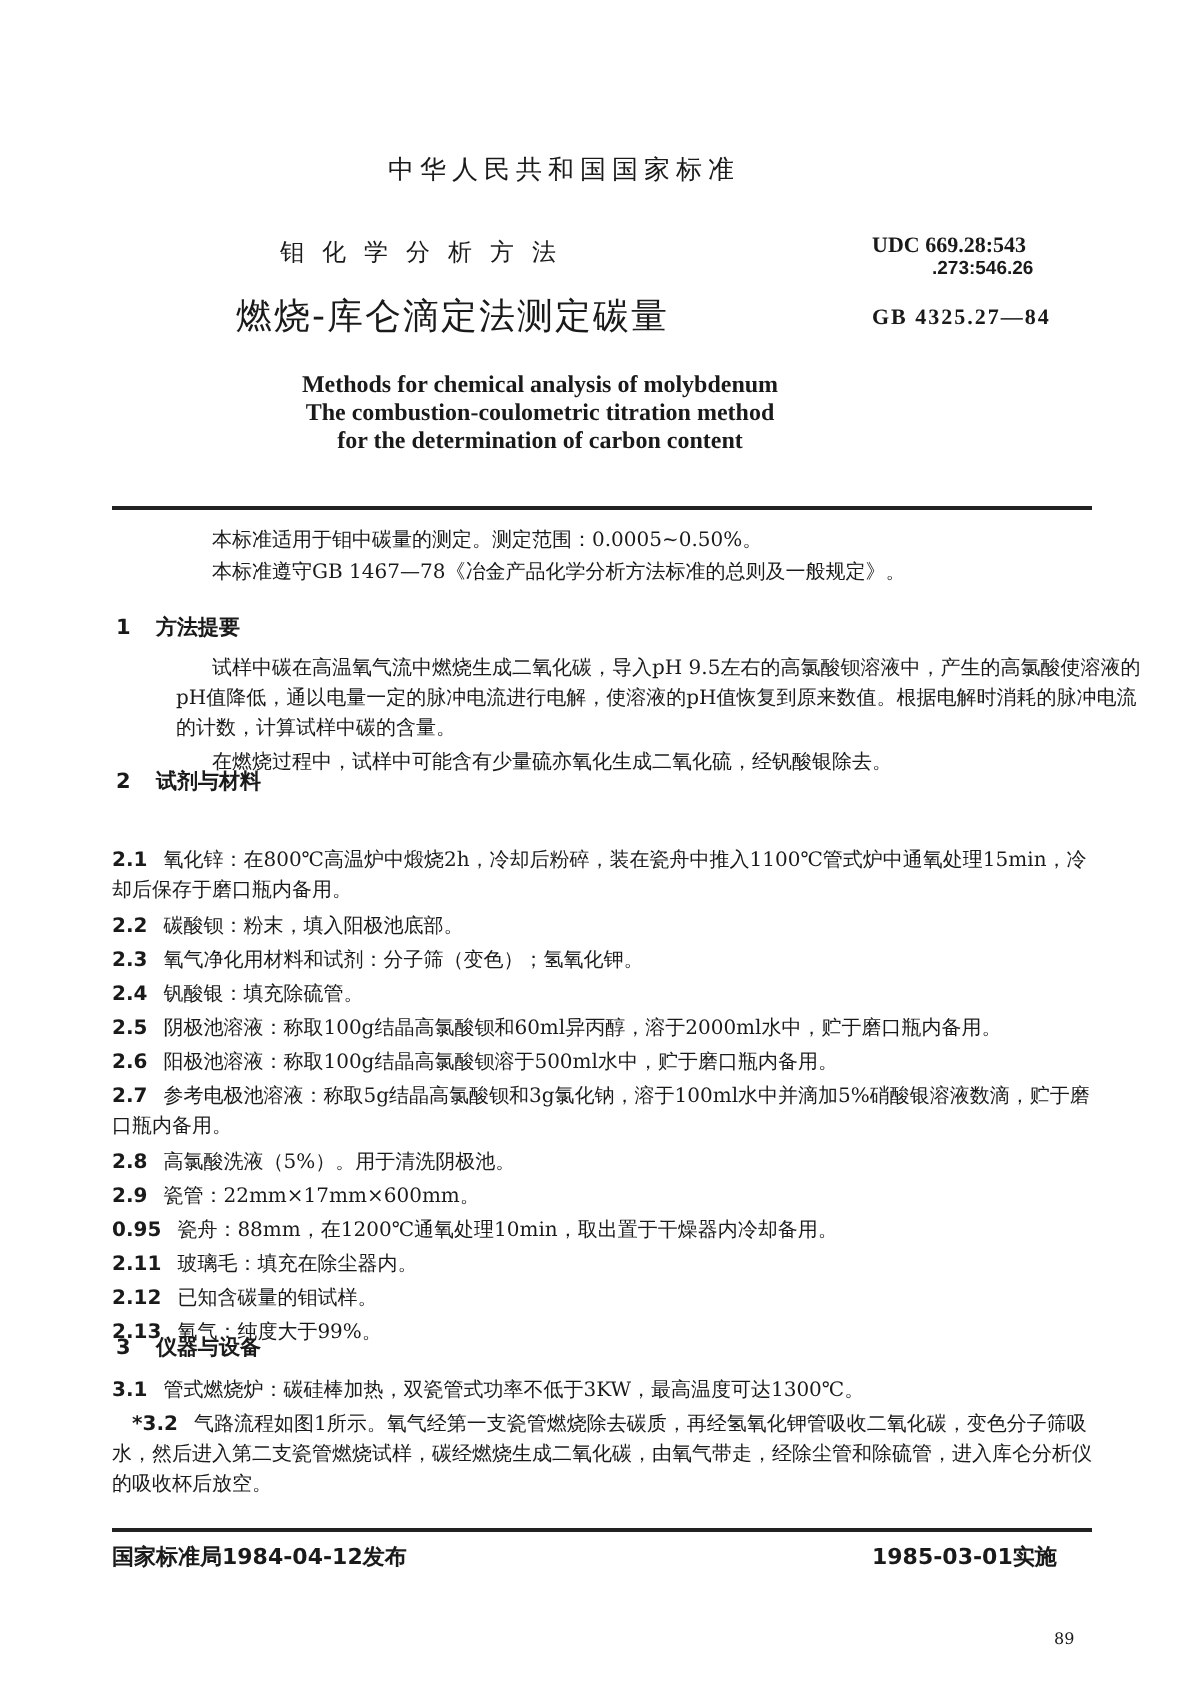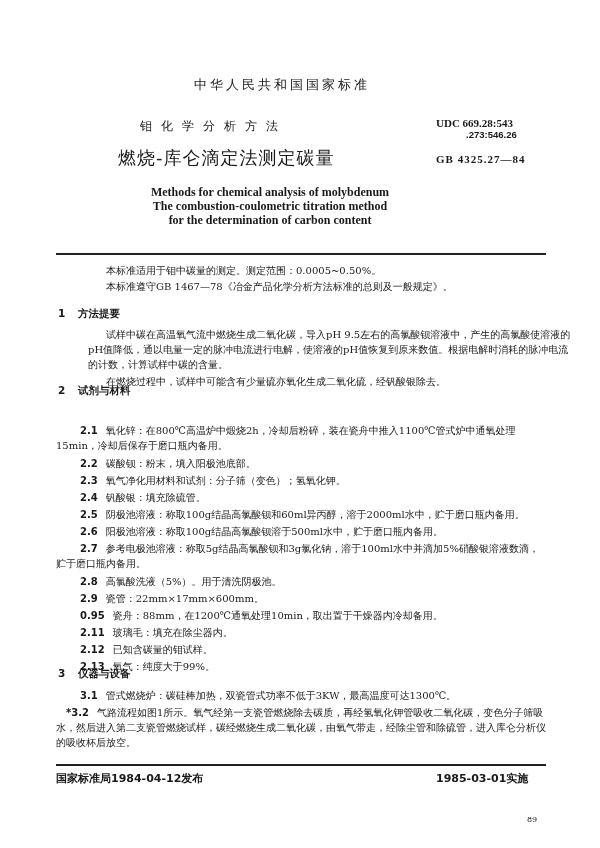--- a/index.html
+++ b/index.html
@@ -14,21 +14,21 @@
   .udc { left: 436px; top: 117px; font-family: "Liberation Serif", serif; font-size: 11px; font-weight: bold; line-height: 12px; }
   .udc .l2 { padding-left: 30px; font-family: "Liberation Sans", sans-serif; font-size: 9.5px; }
   .gb { left: 436px; top: 153px; font-family: "Liberation Serif", serif; font-weight: bold; font-size: 11px; letter-spacing: 1px; }
   .en { left: 0; width: 600px; top: 185px; text-align: center; font-family: "Liberation Serif", serif; font-weight: bold; font-size: 12px; line-height: 14px; left: -30px; }
   .rule { left: 56px; width: 490px; height: 2px; background: #222; }
   .p { font-size: 10px; line-height: 15px; left: 56px; width: 490px; font-family: "DejaVu Serif", serif; }
   .ind { text-indent: 18px; margin-left: 32px; }
   .sec { font-family: "DejaVu Sans", sans-serif; font-weight: bold; font-size: 10.5px; left: 58px; }
   .sec .n { display: inline-block; width: 20px; }
   .item { font-size: 10px; line-height: 15px; left: 56px; width: 490px; }
-  .item .n { font-family: "DejaVu Sans", sans-serif; font-weight: bold; font-size: 10px; margin-left: 24px; margin-right: 8px; }
+  .item .n { font-family: "DejaVu Sans", sans-serif; font-weight: bold; font-size: 10px; margin-left: 0; margin-right: 8px; }
   .foot { font-family: "DejaVu Sans", sans-serif; font-weight: bold; font-size: 11px; }
   .page { font-size: 8px; margin-top: 23px; }
 </style>
 </head>
 <body>
 
 <div class="abs national">中华人民共和国国家标准</div>
 <div class="abs title1">钼化学分析方法</div>
 <div class="abs title2">燃烧-库仑滴定法测定碳量</div>
 <div class="abs udc">

